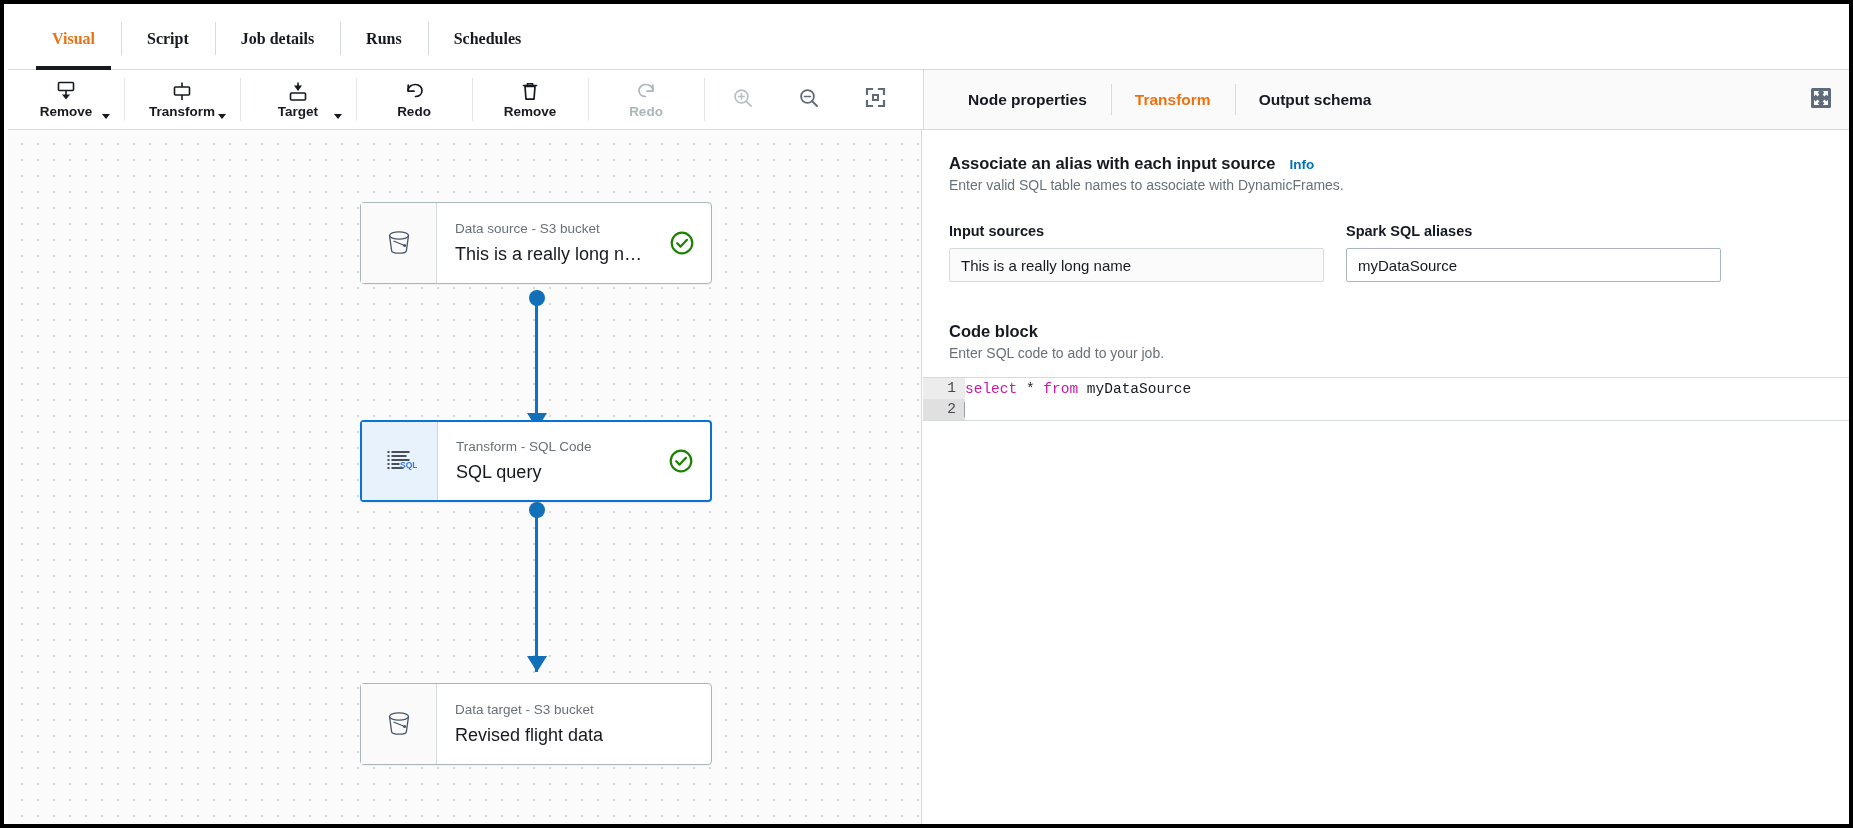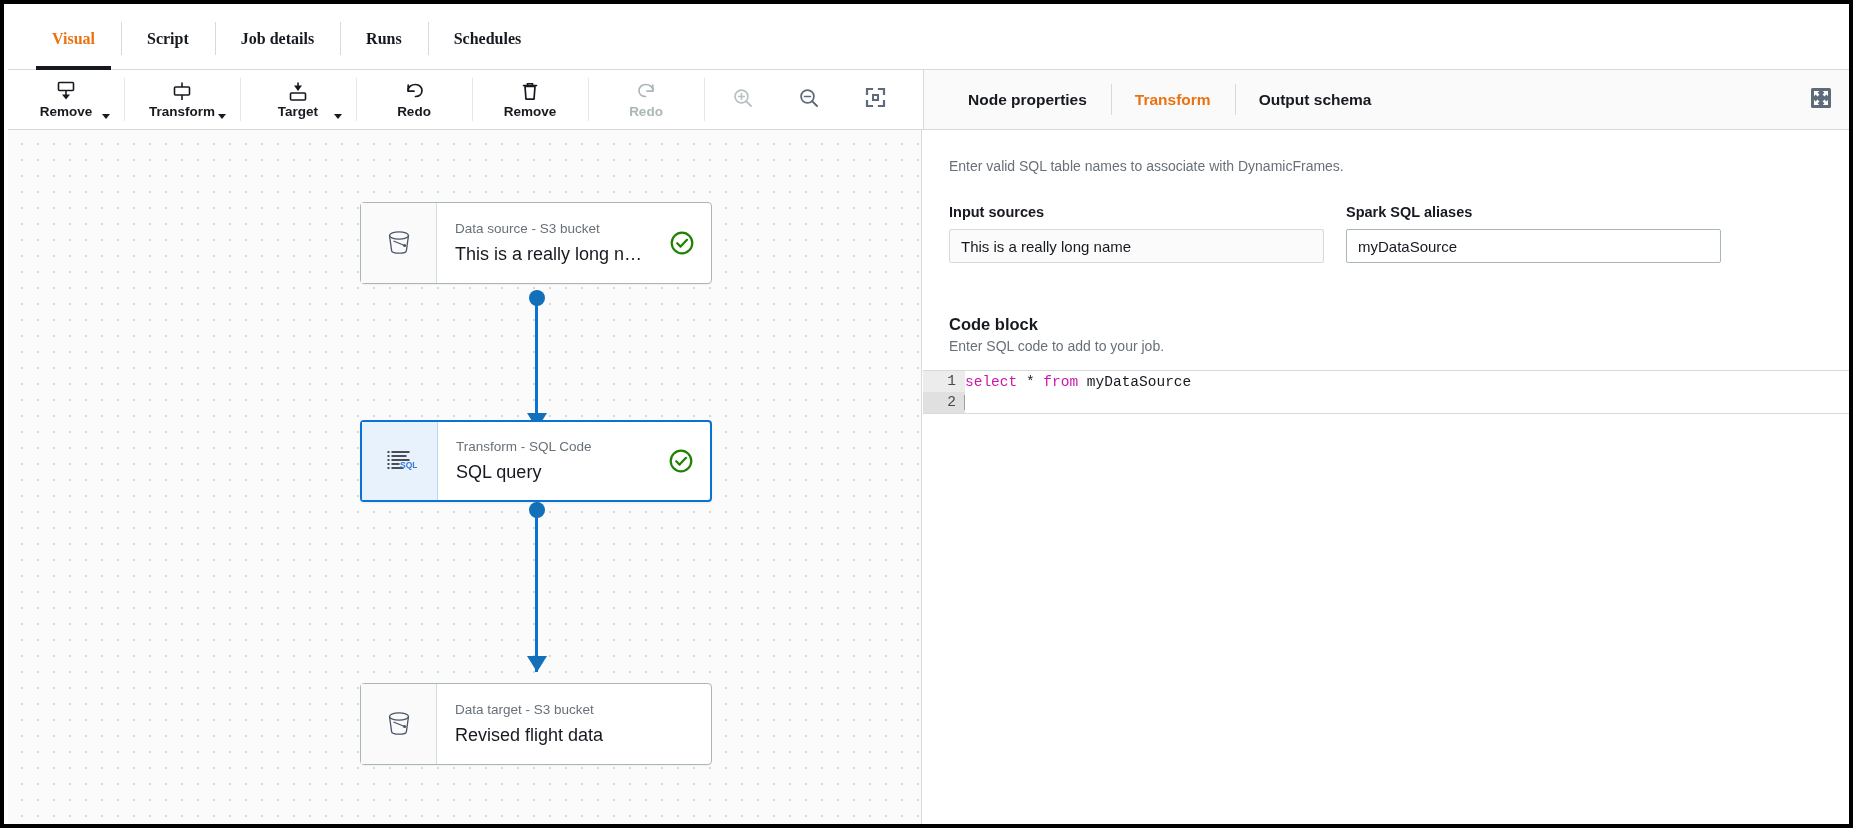--- a/index.html
+++ b/index.html
@@ -306,21 +306,21 @@
     border-radius: 2px;
     background: #fbfbfb;
     color: #16191f;
     font-family: Liberation Sans, sans-serif;
     font-size: 15px;
     padding: 0 11px;
     outline: none;
   }
   .field-input.editable { background: #ffffff; border-color: #aab7b8; }
 
-  .code-head { margin-top: 52px; }
+  .code-head { margin-top: 40px; }
   .code-title { font-size: 16.5px; font-weight: bold; color: #16191f; }
   .code-desc { font-size: 14px; color: #687078; margin-top: 4px; }
 
   .editor {
     position: relative;
     margin-top: 16px;
     margin-left: -26px;
     width: 930px;
     border-top: 1px solid #d5dbdb;
     border-bottom: 1px solid #d5dbdb;
@@ -591,20 +591,24 @@
               <path d="M18 4 L18 9.3 L16.3 7.6 L14.5 9.4 L12.6 7.5 L14.4 5.7 L12.7 4 Z"></path>
               <path d="M18 18 L12.7 18 L14.4 16.3 L12.6 14.5 L14.5 12.6 L16.3 14.4 L18 12.7 Z"></path>
               <path d="M4 18 L4 12.7 L5.7 14.4 L7.5 12.6 L9.4 14.5 L7.6 16.3 L9.3 18 Z"></path>
             </g>
           </svg>
         </span>
       </div>
     </div>
 
     <div class="panel-body">
+      <div class="sec-title">
+        <span>Associate an alias with each input source</span>
+        <span class="info-link">Info</span>
+      </div>
       <div class="sec-desc">Enter valid SQL table names to associate with DynamicFrames.</div>
 
       <div class="fields">
         <div class="field">
           <div class="field-label">Input sources</div>
           <input class="field-input" type="text" readonly="" value="This is a really long name" style="">
         </div>
         <div class="field">
           <div class="field-label">Spark SQL aliases</div>
           <input class="field-input editable" type="text" value="myDataSource" style="">

